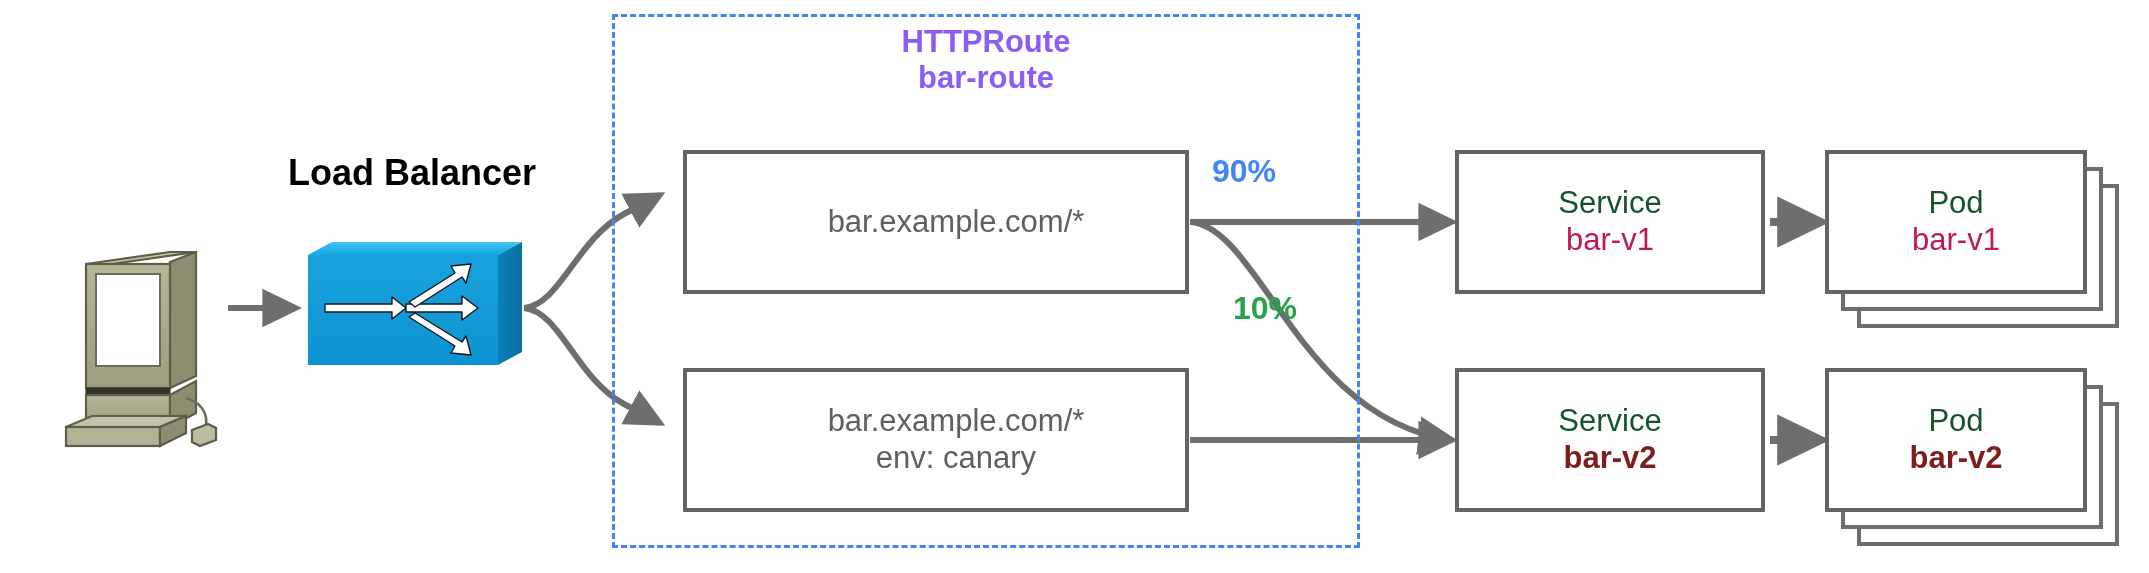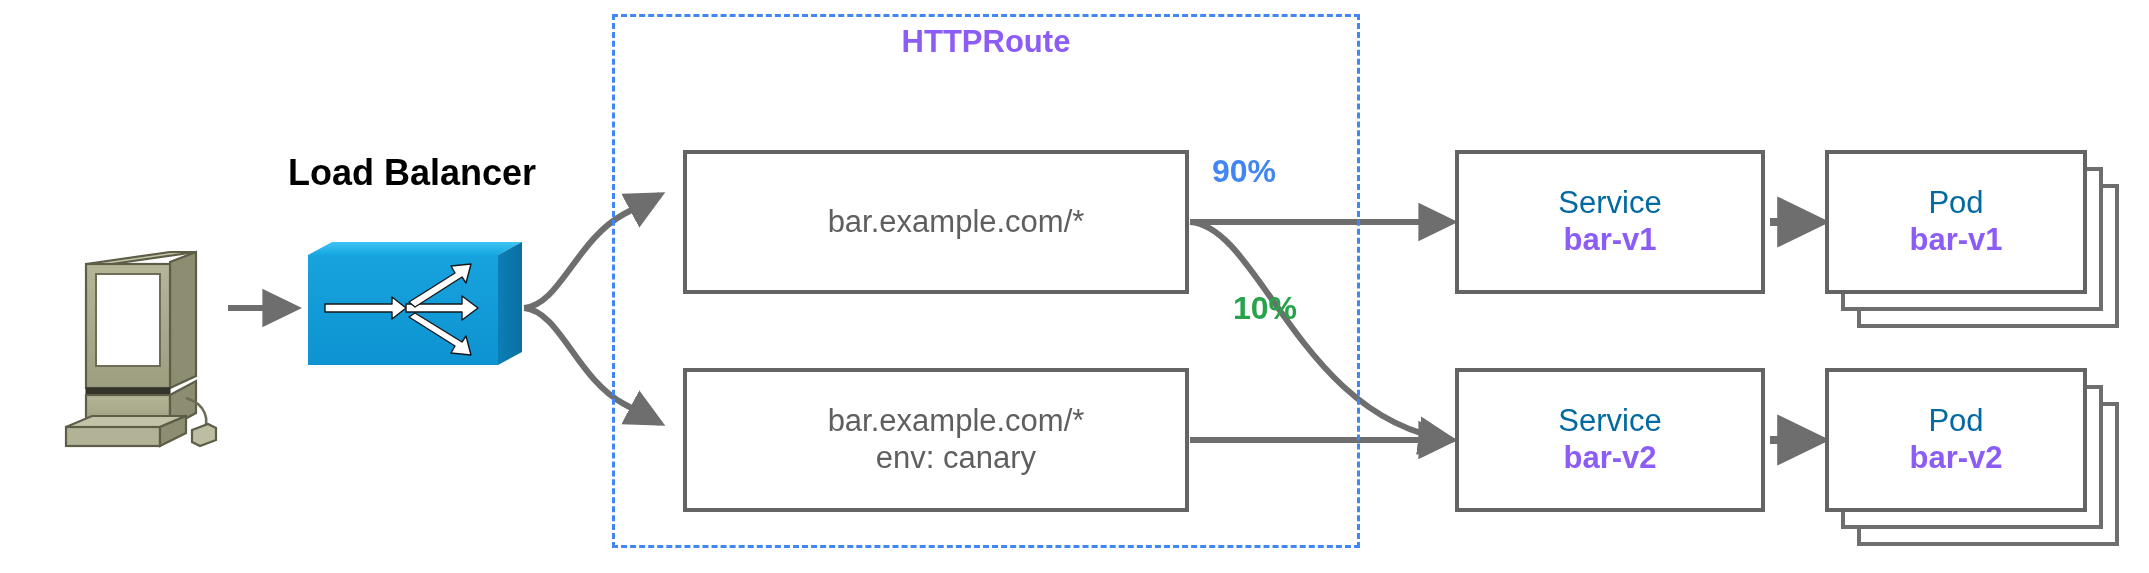--- a/index.html
+++ b/index.html
@@ -29,33 +29,33 @@
     box-sizing: border-box;
     border: 4px solid #646464;
     background: #ffffff;
     display: flex;
     flex-direction: column;
     align-items: center;
     justify-content: center;
     line-height: 1.18;
   }
   .txt-gray {
-    color: #0369a1;
+    color: #14532d;
     font-size: 31px;
     font-weight: 400;
     white-space: nowrap;
   }
   .txt-blue {
-    color: #8b5cf6;
-    font-size: 31px;
-    font-weight: 700;
+    color: #be185d;
+    font-size: 31px;
+    font-weight: 400;
     white-space: nowrap;
   }
   .txt-green {
-    color: #8b5cf6;
+    color: #7f1d1d;
     font-size: 31px;
     font-weight: 700;
     white-space: nowrap;
   }
   .route-text {
     color: #5f5f5f;
     font-size: 31px;
     font-weight: 400;
     white-space: nowrap;
     margin-left: 40px;
@@ -180,20 +180,21 @@
     <line x1="1770" y1="222" x2="1822" y2="222" stroke="#6e6e6e" stroke-width="8" marker-end="url(#arrowhead)"></line>
     <line x1="1770" y1="440" x2="1822" y2="440" stroke="#6e6e6e" stroke-width="8" marker-end="url(#arrowhead)"></line>
   </svg>
 
   <div class="lb-label" style="left:268px; top:152px;">Load Balancer</div>
 
   <div class="dashed-group" style="left:612px; top:14px; width:748px; height:534px;"></div>
 
   <div class="group-title" style="left:612px; top:24px; width:748px;">
     <div>HTTPRoute</div>
+    <div>bar-route</div>
   </div>
 
   <div class="node-box" style="left:683px; top:150px; width:506px; height:144px;">
     <div class="route-text">bar.example.com/*</div>
   </div>
 
   <div class="node-box" style="left:683px; top:368px; width:506px; height:144px;">
     <div class="route-text">bar.example.com/*</div>
     <div class="route-text">env: canary</div>
   </div>

